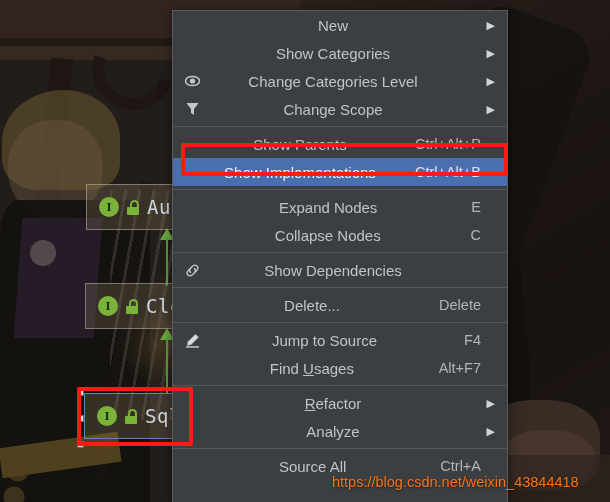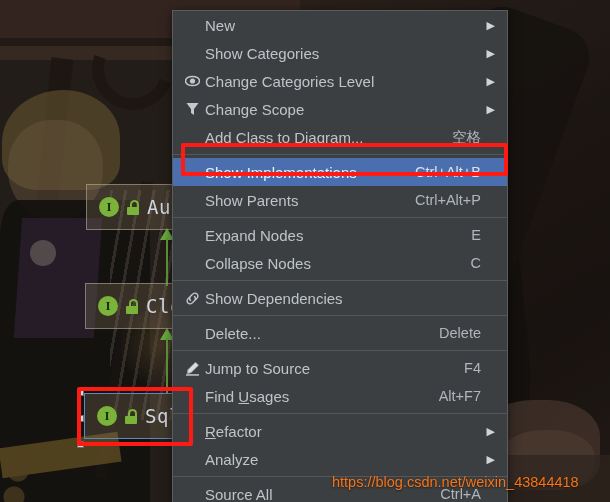--- a/index.html
+++ b/index.html
@@ -205,21 +205,21 @@
     font-size:15px;
     padding:0 12px 0 8px;
     white-space:nowrap;
   }
   .menu-item.selected{ background:#4b6eaf; color:#eef1f5; }
   .mi-icon{
     width:22px; flex:0 0 auto;
     display:flex; align-items:center; justify-content:center;
     color:#b9bec4;
   }
-  .mi-label{ flex:1 1 auto; padding-left:2px; }
+  .mi-label{ flex:1 1 auto; padding-left:2px;text-align:center; }
   .mi-label u{ text-decoration:underline; }
   .mi-shortcut{
     flex:0 0 auto; color:#b0b6bc; font-size:14.5px; padding-left:20px;
   }
   .menu-item.selected .mi-shortcut{ color:#dde3ea; }
   .mi-arrow{
     flex:0 0 auto; width:14px; text-align:right;
     color:#cfd4d9; font-size:11px; line-height:1;
   }
   .separator{ height:1px; background:#54575a; margin:3px 0; }
@@ -328,37 +328,31 @@
     <div class="menu-item">
       <span class="mi-icon">
         <svg width="13" height="14" viewBox="0 0 13 14">
           <path d="M0.5 1h12L8 7v6L5 11V7z" fill="#c3c8ce"></path>
         </svg>
       </span>
       <span class="mi-label">Change Scope</span>
       <span class="mi-shortcut"></span>
       <span class="mi-arrow">▶</span>
     </div>
-    <div class="menu-item">
-      <span class="mi-icon"></span>
-      <span class="mi-label">Add Class to Diagram...</span>
-      <span class="mi-shortcut">空格</span>
-      <span class="mi-arrow"></span>
-    </div>
-    <div class="separator"></div>
+    <div class="separator"></div>
+    <div class="menu-item">
+      <span class="mi-icon"></span>
+      <span class="mi-label">Show Parents</span>
+      <span class="mi-shortcut">Ctrl+Alt+P</span>
+      <span class="mi-arrow"></span>
+    </div>
     <div class="menu-item selected">
       <span class="mi-icon"></span>
       <span class="mi-label">Show Implementations</span>
       <span class="mi-shortcut">Ctrl+Alt+B</span>
-      <span class="mi-arrow"></span>
-    </div>
-    <div class="menu-item">
-      <span class="mi-icon"></span>
-      <span class="mi-label">Show Parents</span>
-      <span class="mi-shortcut">Ctrl+Alt+P</span>
       <span class="mi-arrow"></span>
     </div>
     <div class="separator"></div>
     <div class="menu-item">
       <span class="mi-icon"></span>
       <span class="mi-label">Expand Nodes</span>
       <span class="mi-shortcut">E</span>
       <span class="mi-arrow"></span>
     </div>
     <div class="menu-item">

